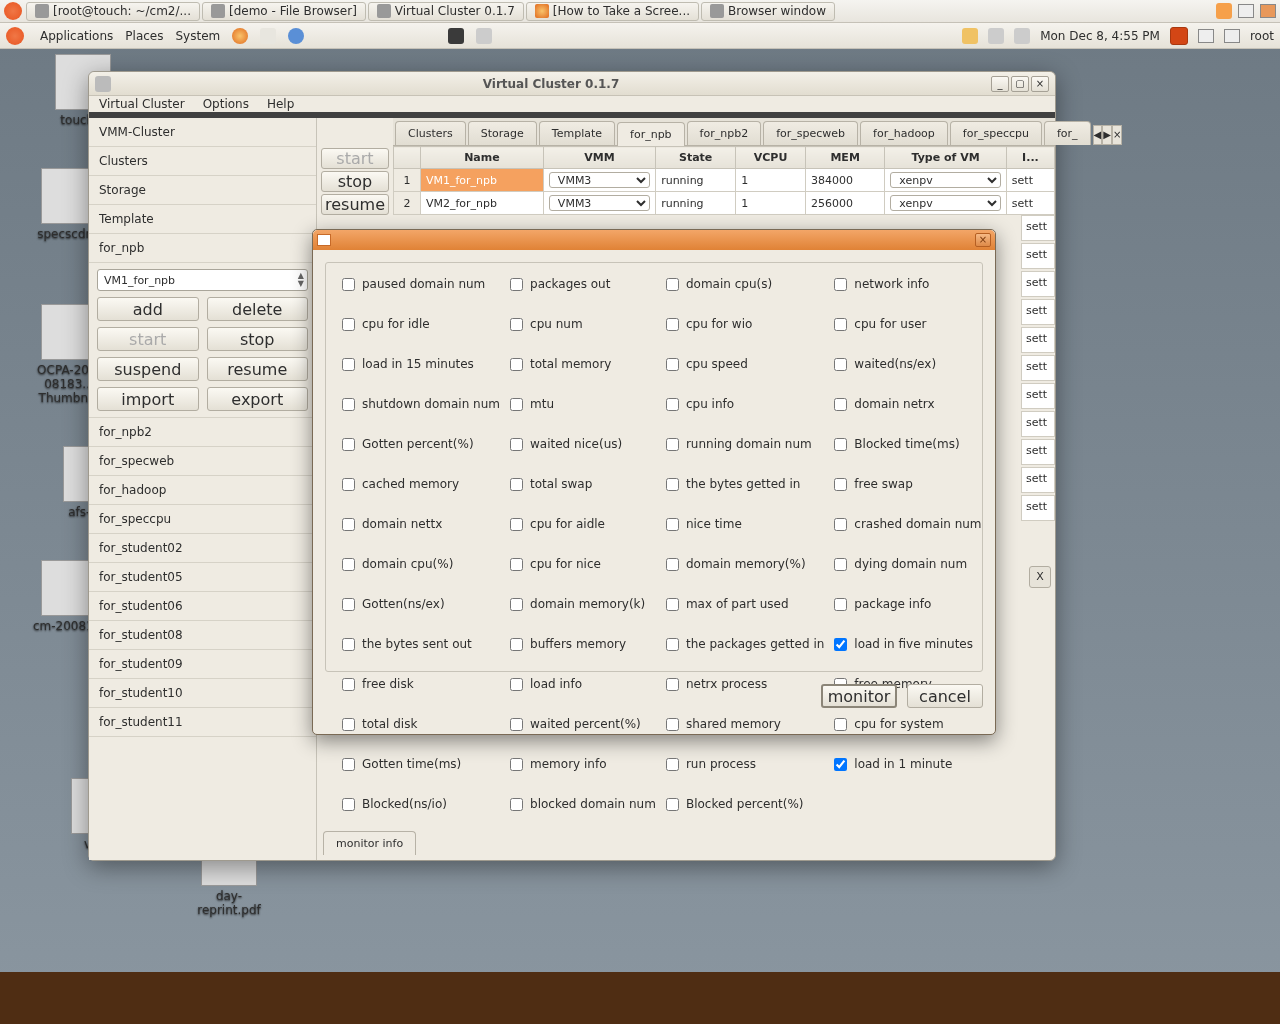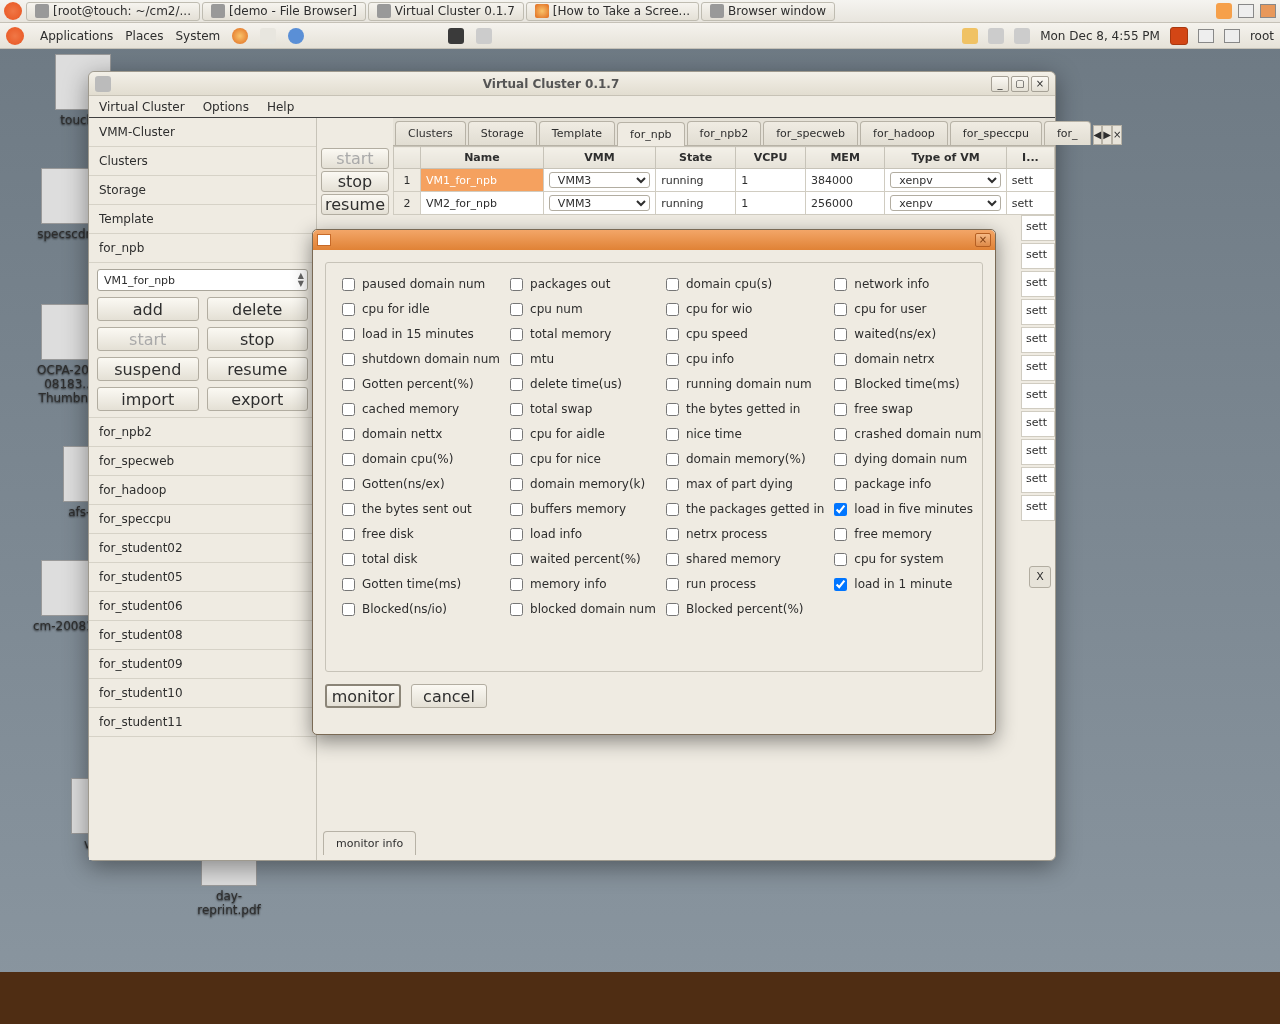--- a/index.html
+++ b/index.html
@@ -20,21 +20,21 @@
 .power{width:18px;height:18px;border-radius:3px;background:#d34615;border:1px solid #a83810}
 
 .desk-icon{position:absolute;width:86px;text-align:center;font-size:11px;color:#fff;text-shadow:0 1px 2px rgba(0,0,0,.8)}
 .desk-icon .thumb{width:56px;height:56px;margin:0 auto 3px;background:#ddd;border:1px solid #999}
 
 .appwin{position:absolute;top:71px;left:88px;width:968px;height:790px;background:#efebe2;border:1px solid #9f9a8e;border-radius:6px;box-shadow:0 6px 24px rgba(0,0,0,.4);display:flex;flex-direction:column}
 .titlebar{height:24px;background:linear-gradient(#f3f0e8,#e2ddd0);border-bottom:1px solid #c7c2b6;border-radius:6px 6px 0 0;display:flex;align-items:center;padding:0 6px;position:relative}
 .titlebar .t{flex:1;text-align:center;font-weight:bold;font-size:12px;color:#555}
 .winbtns{display:flex;gap:2px}
 .winbtn{width:18px;height:16px;border:1px solid #a6a196;background:linear-gradient(#fbf9f4,#e4e0d5);border-radius:2px;font-size:10px;text-align:center;line-height:14px}
-.appmenu{height:22px;display:flex;align-items:center;gap:18px;padding:0 10px;border-bottom:1px solid #404040;font-size:12px}
+.appmenu{height:22px;display:flex;align-items:center;gap:18px;padding:0 10px;border-bottom:6px solid #404040;font-size:12px}
 .appbody{flex:1;display:flex}
 
 .sidebar{width:228px;border-right:1px solid #c7c3b8;display:flex;flex-direction:column;background:#efebe2}
 .sideitem{padding:7px 10px;border-bottom:1px solid #d6d2c7;font-size:12px;cursor:default}
 .controls{padding:6px 8px;border-bottom:1px solid #d6d2c7}
 .comboinput{width:100%;height:22px;border:1px solid #a9a59a;background:#fff;border-radius:3px;padding:0 18px 0 6px;font-size:11px;position:relative}
 .combo-wrap{position:relative}
 .combo-arrows{position:absolute;right:4px;top:3px;font-size:8px;line-height:8px;color:#666}
 .btnrow{display:flex;gap:8px;margin-top:6px}
 .gb{flex:1;height:24px;border:1px solid #b2ada1;border-radius:3px;background:linear-gradient(#fbf9f3,#e4e0d5);font-size:16px}
@@ -56,24 +56,24 @@
 .bottom-tab{margin-top:auto;padding:6px}
 .bottom-tab .tab{display:inline-block}
 
 .dialog{position:absolute;top:229px;left:312px;width:684px;height:506px;background:#efebe2;border:1px solid #7a6a55;border-radius:5px;box-shadow:0 6px 20px rgba(0,0,0,.45)}
 .dlg-t{height:20px;background:linear-gradient(#f3a668,#e08236);border-radius:5px 5px 0 0;display:flex;align-items:center;padding:0 4px}
 .dlg-t .sq2{width:14px;height:12px;border:1px solid #c76a28;background:#fff}
 .dlg-t .close{margin-left:auto;width:16px;height:14px;border:1px solid #b55f22;background:linear-gradient(#f6b985,#de8a48);border-radius:2px;font-size:10px;text-align:center;line-height:12px;color:#7a3a0e}
 .dlg-body{position:absolute;top:20px;left:0;right:0;bottom:0;padding:12px}
 .chk-panel{border:1px solid #c7c3b8;border-radius:3px;padding:14px 16px;height:410px}
 .chk-cols{display:flex;gap:10px}
-.chk-col{flex:1;display:flex;flex-direction:column;gap:11px}
+.chk-col{flex:1;display:flex;flex-direction:column;gap:26px}
 .chk{display:flex;align-items:center;gap:7px;font-size:11px;white-space:nowrap}
 .chk input{width:13px;height:13px}
-.dlg-btns{display:flex;gap:10px;margin-top:12px}
+.dlg-btns{display:flex;justify-content:flex-end;gap:10px;margin-top:12px}
 .dlg-btns .gb{width:76px;flex:0 0 auto}
 .dlg-btns .gb.def{border:2px solid #8b8578}
 
 .bottombar{position:absolute;left:0;right:0;bottom:0;height:52px;background:#4f2d13}
 
 .scrollcorner{position:absolute;right:4px;width:22px;height:22px;border:1px solid #b2ada1;background:#e7e3d9;border-radius:3px;text-align:center;font-size:11px;line-height:20px}
 </style>
 </head>
 <body>
 
@@ -382,21 +382,21 @@
             <label class="chk">
               <input type="checkbox" style="">
               <span>total memory</span>
             </label>
             <label class="chk">
               <input type="checkbox" style="">
               <span>mtu</span>
             </label>
             <label class="chk">
               <input type="checkbox" style="">
-              <span>delete time(us)</span>
+              <span>waited nice(us)</span>
             </label>
             <label class="chk">
               <input type="checkbox" style="">
               <span>total swap</span>
             </label>
             <label class="chk">
               <input type="checkbox" style="">
               <span>cpu for aidle</span>
             </label>
             <label class="chk">
@@ -456,21 +456,21 @@
             <label class="chk">
               <input type="checkbox" style="">
               <span>nice time</span>
             </label>
             <label class="chk">
               <input type="checkbox" style="">
               <span>domain memory(%)</span>
             </label>
             <label class="chk">
               <input type="checkbox" style="">
-              <span>max of part dying</span>
+              <span>max of part used</span>
             </label>
             <label class="chk">
               <input type="checkbox" style="">
               <span>the packages getted in</span>
             </label>
             <label class="chk">
               <input type="checkbox" style="">
               <span>netrx process</span>
             </label>
             <label class="chk">

